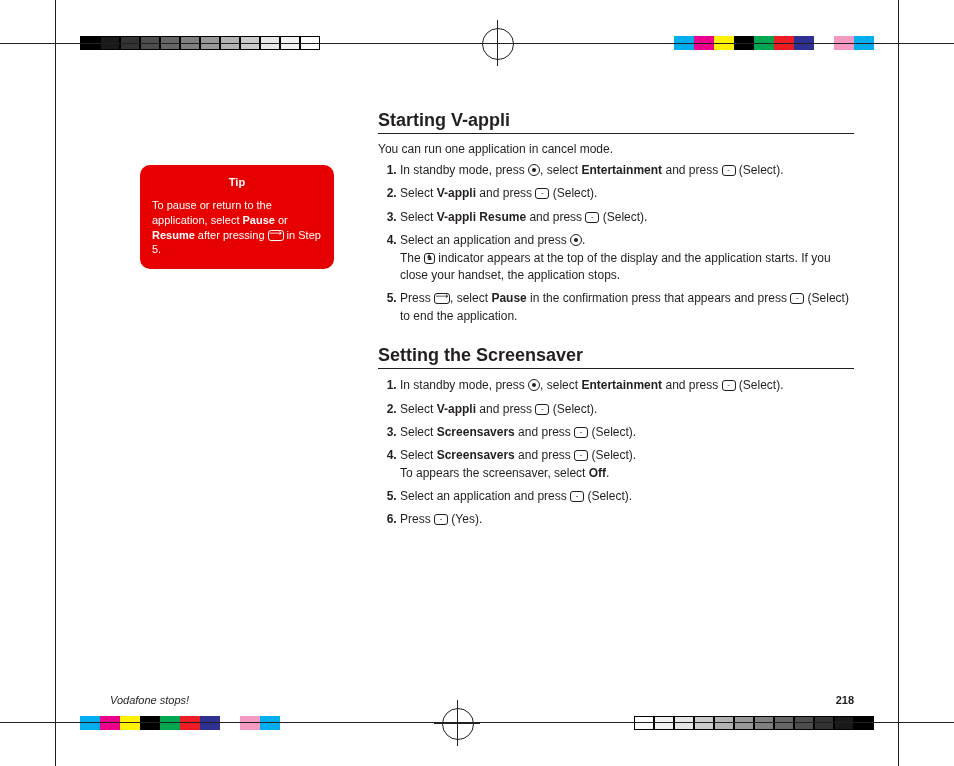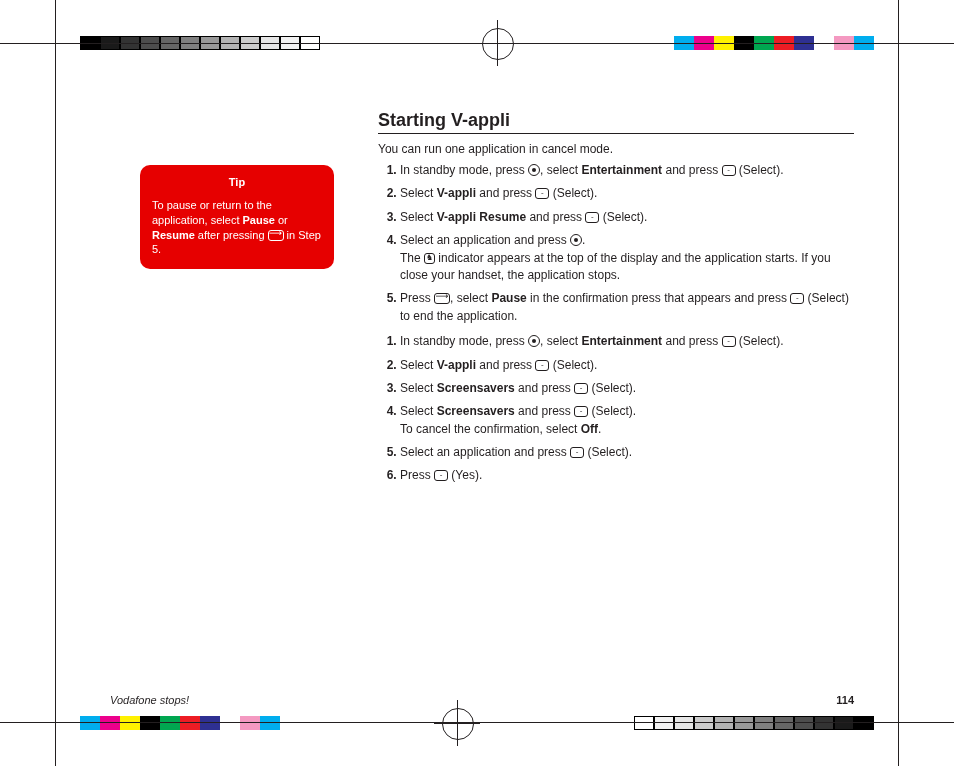--- a/index.html
+++ b/index.html
@@ -254,42 +254,43 @@
         <span>Select an application and press </span><span class="icon round dot"></span><span>.</span>
         <div class="note">
           <span>The </span><span class="icon indicator"></span><span> indicator appears at the top of the display and the application starts. If you close your handset, the application stops.</span>
         </div>
       </li>
       <li>
         <span>Press </span><span class="icon key-arrow2"></span><span>, select </span><b>Pause</b><span> in the confirmation press that appears and press </span><span class="icon key-dash"></span><span> (Select) to end the application.</span>
       </li>
     </ol>
 
+    <h2 class="section" style="margin-top:20px">Setting the Screensaver</h2>
     <ol class="steps" style="margin-top:8px">
       <li>
         <span>In standby mode, press </span><span class="icon round dot"></span><span>, select </span><b>Entertainment</b><span> and press </span><span class="icon key-dash"></span><span> (Select).</span>
       </li>
       <li>
         <span>Select </span><b>V-appli</b><span> and press </span><span class="icon key-dash"></span><span> (Select).</span>
       </li>
       <li>
         <span>Select </span><b>Screensavers</b><span> and press </span><span class="icon key-dash"></span><span> (Select).</span>
       </li>
       <li>
         <span>Select </span><b>Screensavers</b><span> and press </span><span class="icon key-dash"></span><span> (Select).</span>
         <div class="note">
-          <span>To cancel the confirmation, select </span><b>Off</b><span>.</span>
+          <span>To appears the screensaver, select </span><b>Off</b><span>.</span>
         </div>
       </li>
       <li>
         <span>Select an application and press </span><span class="icon key-dash"></span><span> (Select).</span>
       </li>
       <li>
         <span>Press </span><span class="icon key-dash"></span><span> (Yes).</span>
       </li>
     </ol>
   </div>
 
   <div class="footer">
     <span class="brand">Vodafone stops!</span>
-    <span class="pnum">114</span>
+    <span class="pnum">218</span>
   </div>
 </div>
 
 </body></html>

